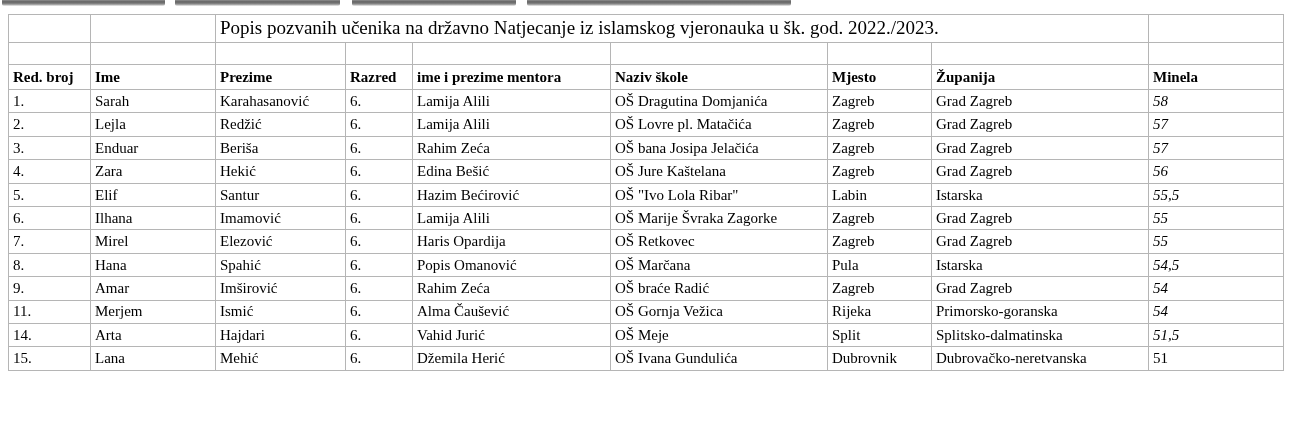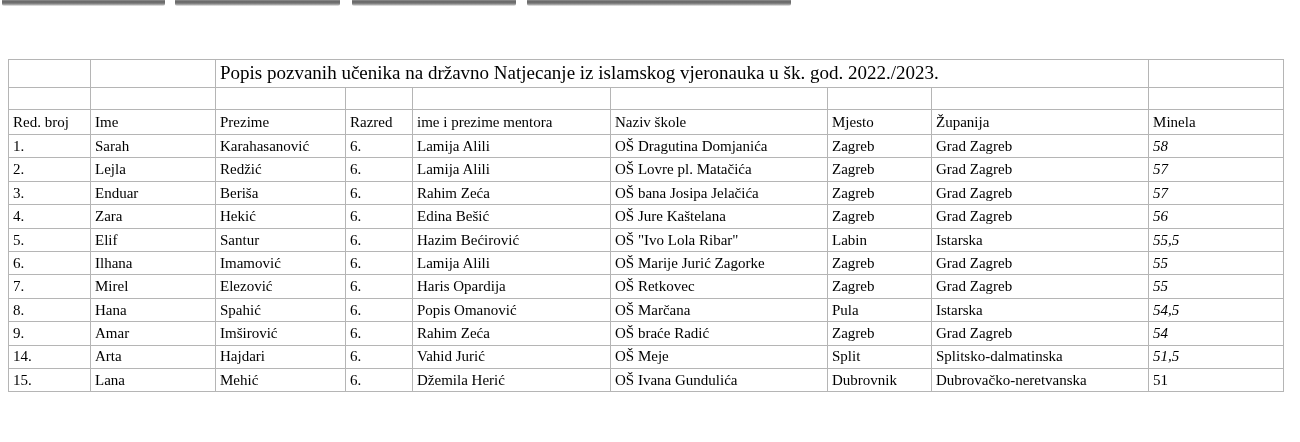--- a/index.html
+++ b/index.html
@@ -24,35 +24,34 @@
   .stub-3{left:352px;width:164px;}
   .stub-4{left:527px;width:264px;}
 
   table.sheet{
     position:absolute;left:8px;top:14px;
     width:1275px;
     border-collapse:collapse;
     table-layout:fixed;
     font-size:15px;
     line-height:1.1;
-    margin-top:45px;
   }
   .sheet td,.sheet th{
     border:1px solid #b5b5b5;
     padding:0 2px 0 4px;
     overflow:hidden;
     white-space:nowrap;
     vertical-align:middle;
     font-weight:normal;
     text-align:left;
     height:22.4px;
   }
   .title-row td{height:27px;}
   .empty-row td{height:21px;}
-  .header-row th{height:24px;font-weight:normal;}
+  .header-row th{height:24px;font-weight:bold;}
   .title-cell{
     font-weight:bold;
     font-size:19px;
     padding-left:3px;
   }
   .a-center{text-align:center;padding-left:2px;}
   .h-center{text-align:center;padding-left:2px;}
   .bold{font-weight:bold;font-style:italic;}
   
   col.c0{width:82px;}
@@ -172,21 +171,21 @@
         <td class="a-left">Labin</td>
         <td class="a-left">Istarska</td>
         <td class="a-center bold">55,5</td>
       </tr>
       <tr>
         <td class="a-center">6.</td>
         <td class="a-left">Ilhana</td>
         <td class="a-left">Imamović</td>
         <td class="a-center">6.</td>
         <td class="a-left">Lamija Alili</td>
-        <td class="a-left">OŠ Marije Jurić Zagorke</td>
+        <td class="a-left">OŠ Marije Švraka Zagorke</td>
         <td class="a-left">Zagreb</td>
         <td class="a-left">Grad Zagreb</td>
         <td class="a-center bold">55</td>
       </tr>
       <tr>
         <td class="a-center">7.</td>
         <td class="a-left">Mirel</td>
         <td class="a-left">Elezović</td>
         <td class="a-center">6.</td>
         <td class="a-left">Haris Opardija</td>
@@ -211,20 +210,31 @@
         <td class="a-left">Amar</td>
         <td class="a-left">Imširović</td>
         <td class="a-center">6.</td>
         <td class="a-left">Rahim Zeća</td>
         <td class="a-left">OŠ braće Radić</td>
         <td class="a-left">Zagreb</td>
         <td class="a-left">Grad Zagreb</td>
         <td class="a-center bold">54</td>
       </tr>
       <tr>
+        <td class="a-center">11.</td>
+        <td class="a-left">Merjem</td>
+        <td class="a-left">Ismić</td>
+        <td class="a-center">6.</td>
+        <td class="a-left">Alma Čaušević</td>
+        <td class="a-left">OŠ Gornja Vežica</td>
+        <td class="a-left">Rijeka</td>
+        <td class="a-left">Primorsko-goranska</td>
+        <td class="a-center bold">54</td>
+      </tr>
+      <tr>
         <td class="a-center">14.</td>
         <td class="a-left">Arta</td>
         <td class="a-left">Hajdari</td>
         <td class="a-center">6.</td>
         <td class="a-left">Vahid Jurić</td>
         <td class="a-left">OŠ Meje</td>
         <td class="a-left">Split</td>
         <td class="a-left">Splitsko-dalmatinska</td>
         <td class="a-center bold">51,5</td>
       </tr>

